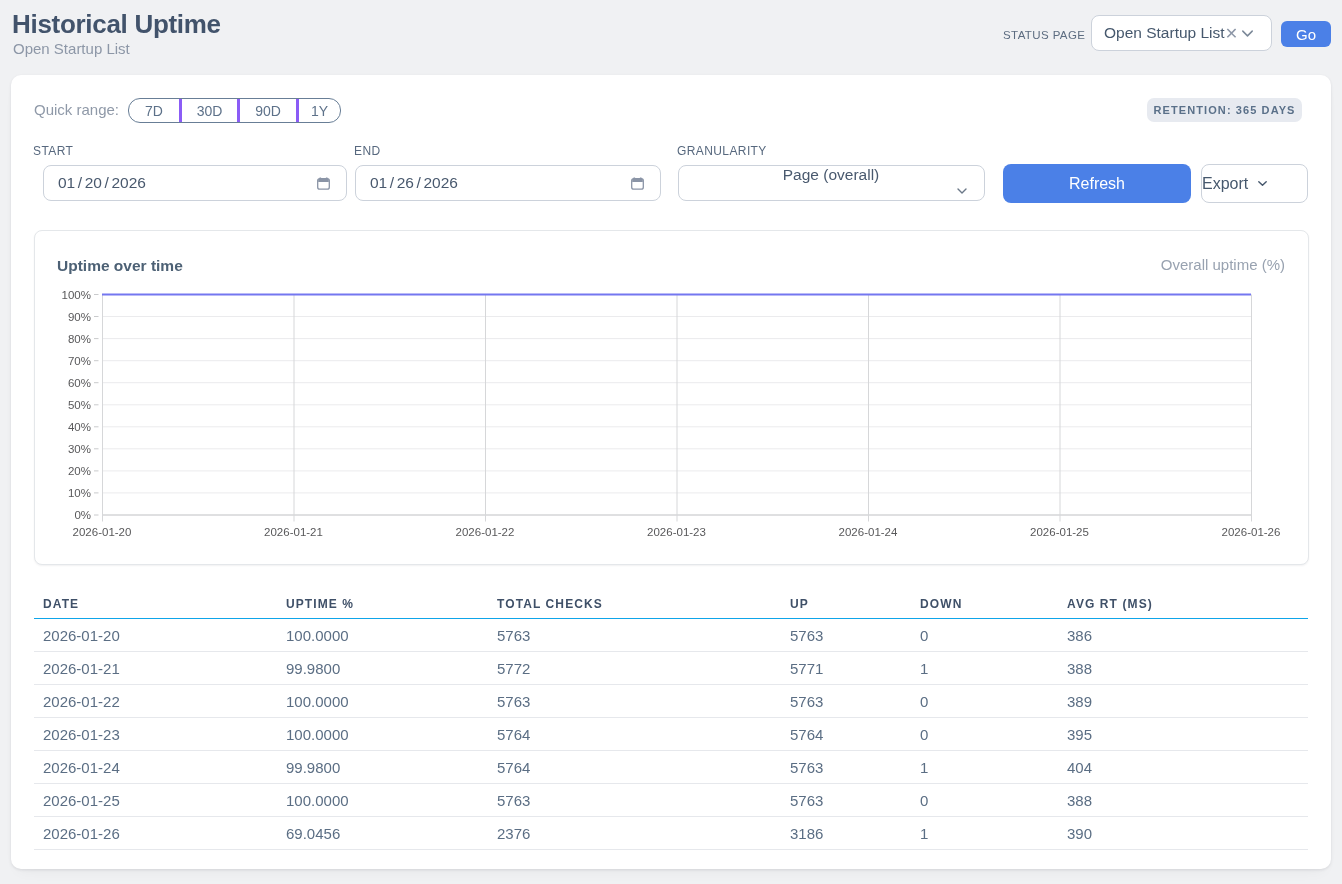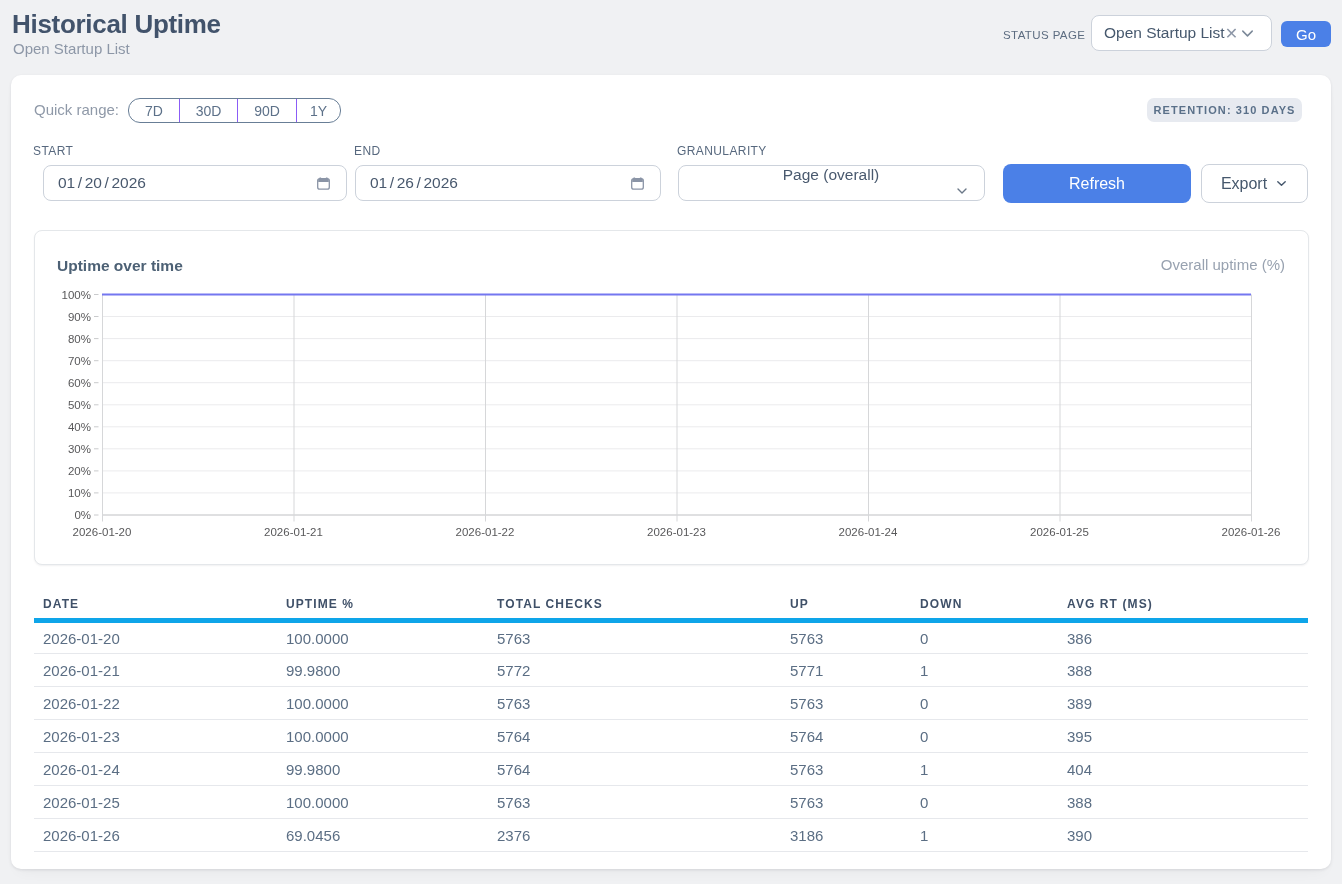--- a/index.html
+++ b/index.html
@@ -18,42 +18,42 @@
   .gobtn { left:1281px; top:21px; width:50px; height:26px; background:#4b80e7; border-radius:6px;
     color:#fff; font-size:15px; display:flex; align-items:center; justify-content:center; }
 
   
   .card { left:11px; top:75px; width:1320px; height:794px; background:#fff; border-radius:10px;
     box-shadow:0 1px 3px rgba(16,24,40,.10), 0 8px 16px -8px rgba(16,24,40,.06); }
 
   .qlabel { left:34px; top:101px; font-size:15px; color:#8f99a8; }
   .qseg { left:128px; top:98px; height:25px; display:flex; border:1px solid #687e96; border-radius:12px; overflow:hidden; }
   .qseg div { font-size:14px; color:#5d7189; display:flex; align-items:center; justify-content:center; }
-  .qseg div + div { border-left:1px solid #8b5cf6; }
+  .qseg div + div { border-left:3px solid #8b5cf6; }
   .badge { top:98px; left:1147px; width:155px; height:24px; background:#e7eaf0; border-radius:7px;
     font-size:11px; font-weight:700; letter-spacing:1.1px; color:#5a7089; display:flex; align-items:center; justify-content:center; }
 
   .flabel { top:144px; font-size:12px; font-weight:400; color:#57687e; letter-spacing:0.4px; }
   .field { top:165px; height:36px; background:#fff; border:1px solid #ccd2db; border-radius:8px;
     display:flex; align-items:center; padding:0 15px 0 14px; font-size:15.5px; color:#49596e; }
   .refresh { left:1003px; top:164px; width:188px; height:39px; background:#4b80e7; border-radius:8px;
     color:#fff; font-size:16px; display:flex; align-items:center; justify-content:center; }
   .export { left:1201px; top:164px; width:107px; height:39px; background:#fff; border:1px solid #ccd2db; border-radius:8px;
-    color:#46586d; font-size:16px; display:flex; align-items:center; justify-content:center; gap:8px; }
+    color:#46586d; font-size:16px; display:flex; align-items:center; justify-content:flex-start; gap:8px; }
 
   
   .chartcard { left:34px; top:230px; width:1275px; height:335px; background:#fff; border:1px solid #e4e7ea;
     border-radius:8px; box-shadow:0 1px 2px rgba(16,24,40,.06); }
   .charttitle { left:57px; top:257px; font-size:15.5px; font-weight:700; color:#4d6175; }
   .chartright { top:256px; right:57px; font-size:15px; color:#98a2b0; }
 
   
   table.data { position:absolute; left:34px; top:590px; width:1274px; border-collapse:collapse; table-layout:fixed; }
   table.data th { text-align:left; font-size:12px; font-weight:700; letter-spacing:1.1px; color:#3f5068;
-    padding:7px 0 7px 9px; border-bottom:5px solid #0ea5e9; }
+    padding:7px 0 7px 9px; border-bottom:1px solid #0ea5e9; }
   table.data td { font-size:15px; color:#5b6e84; height:33px; padding:0 0 0 9px; border-bottom:1px solid #e6e8ec; }
 </style>
 </head>
 <body>
   <div class="abs title">Historical Uptime</div>
   <div class="abs subtitle">Open Startup List</div>
   <div class="abs statuslabel">STATUS PAGE</div>
   <div class="abs pageselect">
     <span class="txt">Open Startup List</span>
     <span class="x">✕</span>
@@ -65,21 +65,21 @@
 
   <div class="abs card"></div>
 
   <div class="abs qlabel">Quick range:</div>
   <div class="abs qseg">
     <div style="width:50px">7D</div>
     <div style="width:58px">30D</div>
     <div style="width:59px">90D</div>
     <div style="width:44px">1Y</div>
   </div>
-  <div class="abs badge">RETENTION: 310 DAYS</div>
+  <div class="abs badge">RETENTION: 365 DAYS</div>
 
   <div class="abs flabel" style="left:33px">START</div>
   <div class="abs flabel" style="left:354px">END</div>
   <div class="abs flabel" style="left:677px">GRANULARITY</div>
 
   <div class="abs field" style="left:43px; width:304px;">
     <span>01 / 20 / 2026</span>
     <svg style="margin-left:auto" width="15" height="15" viewBox="0 0 15 15">
       <path fill="#8a94a6" d="M3.5 1.5h1.6v2H3.5zM9.9 1.5h1.6v2H9.9z"></path>
       <rect x="1.7" y="2.6" width="11.6" height="10.6" rx="2" fill="none" stroke="#8a94a6" stroke-width="1.3"></rect>

